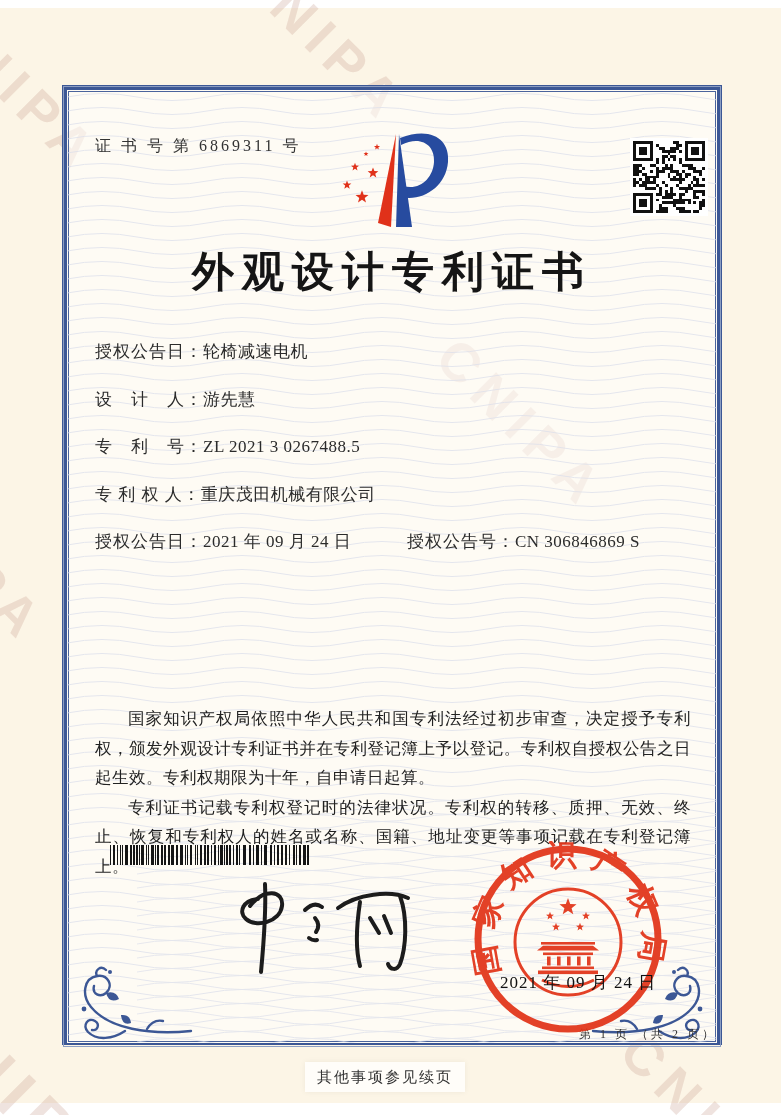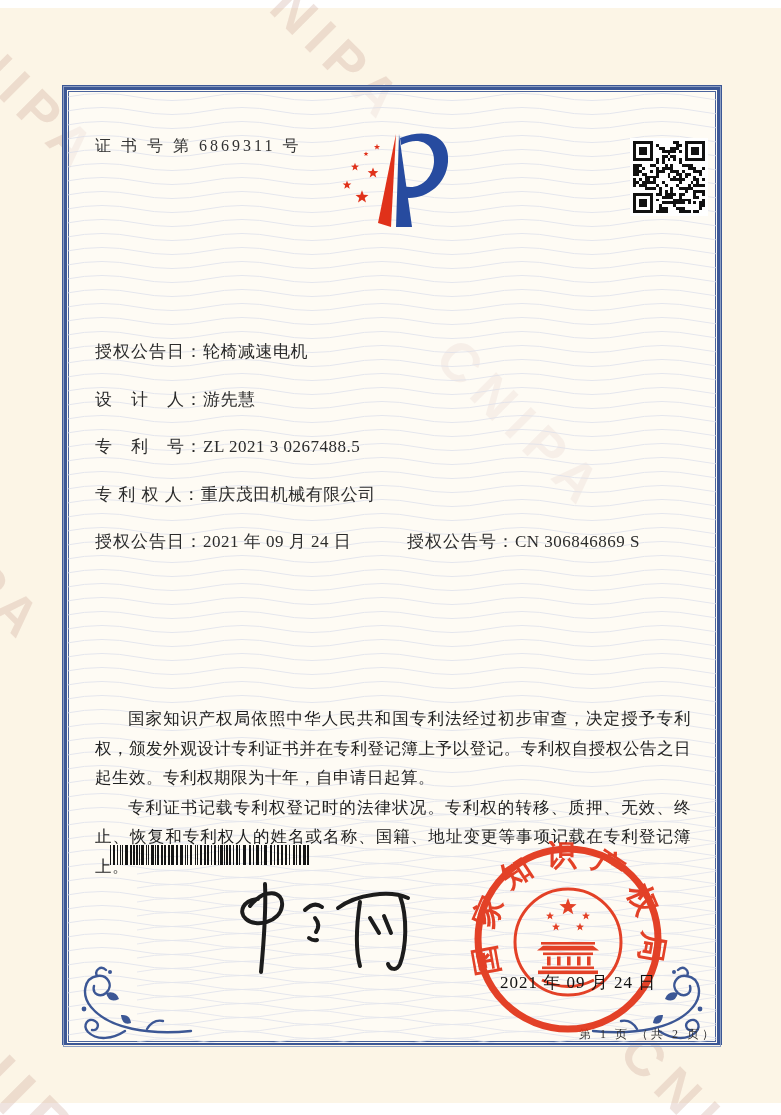--- a/index.html
+++ b/index.html
@@ -418,20 +418,21 @@
             <polygon points="47.00,19.80 47.79,21.91 50.04,22.01 48.28,23.42 48.88,25.59 47.00,24.34 45.12,25.59 45.72,23.42 43.96,22.01 46.21,21.91"></polygon>
             <polygon points="36.00,27.40 36.64,29.12 38.47,29.20 37.04,30.34 37.53,32.10 36.00,31.09 34.47,32.10 34.96,30.34 33.53,29.20 35.36,29.12"></polygon>
             <polygon points="25.00,38.80 26.04,41.57 28.99,41.70 26.68,43.55 27.47,46.40 25.00,44.76 22.53,46.40 23.32,43.55 21.01,41.70 23.96,41.57"></polygon>
             <polygon points="43.00,43.40 44.38,47.10 48.33,47.27 45.24,49.73 46.29,53.53 43.00,51.35 39.71,53.53 40.76,49.73 37.67,47.27 41.62,47.10"></polygon>
             <polygon points="17.00,56.40 18.14,59.44 21.37,59.58 18.84,61.60 19.70,64.72 17.00,62.93 14.30,64.72 15.16,61.60 12.63,59.58 15.86,59.44"></polygon>
             <polygon points="32.00,66.20 33.68,70.69 38.47,70.90 34.72,73.88 36.00,78.50 32.00,75.86 28.00,78.50 29.28,73.88 25.53,70.90 30.32,70.69"></polygon>
           </g>
       </svg>
     </div>
 
+    <h1 class="title">外观设计专利证书</h1>
 
     <div class="fields">
       <div class="field-row">
         <span class="f-label">授权公告日：</span><span class="f-value">轮椅减速电机</span>
       </div>
       <div class="field-row">
         <span class="f-label">设　计　人：</span><span class="f-value">游先慧</span>
       </div>
       <div class="field-row">
         <span class="f-label">专　利　号：</span><span class="f-value">ZL 2021 3 0267488.5</span>
@@ -642,16 +643,17 @@
         <path d="M45,28 q10,-3 13,6 q-10,5 -13,-6"></path>
         <path d="M60,50 q9,-1 10,8 q-9,3 -10,-8"></path>
         <circle cx="23" cy="44" r="2.4"></circle>
         <circle cx="49" cy="7" r="2"></circle>
       </g>
     </svg>
 
     <div class="page-info">第 1 页 （共 2 页）</div>
   </div>
 
+  <div class="continuation">其他事项参见续页</div>
 </div>
 
 <div class="top-strip"></div>
 <div class="bottom-strip"></div>
 
 </body></html>

